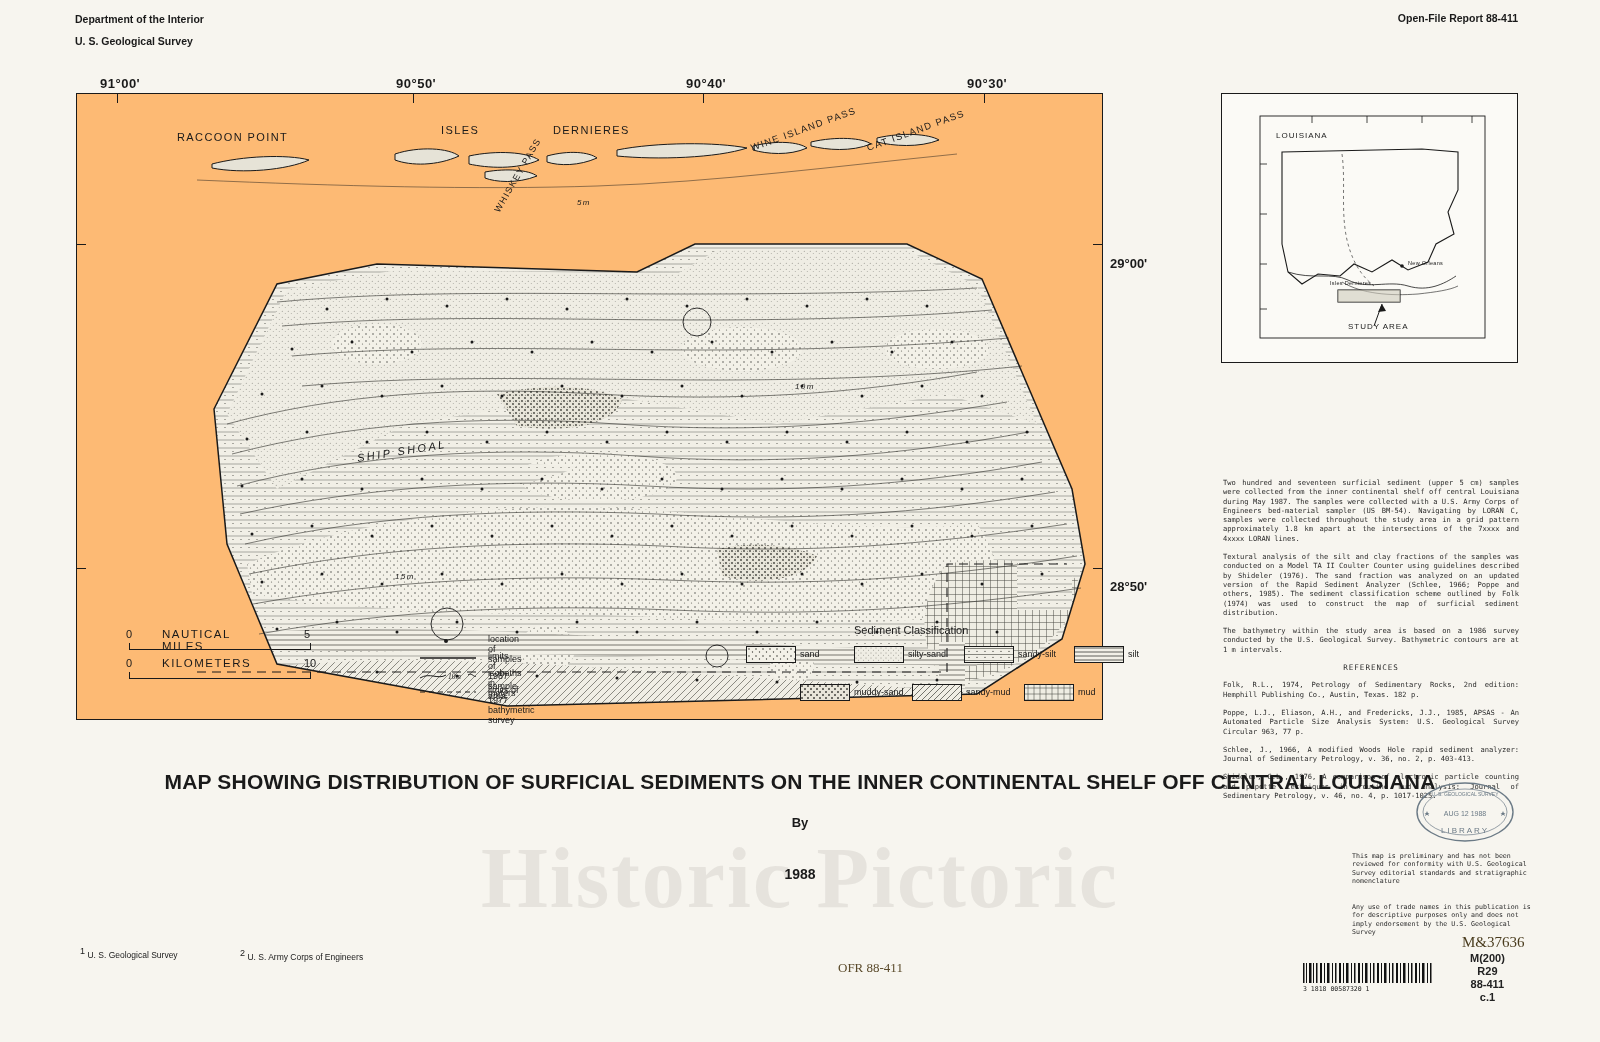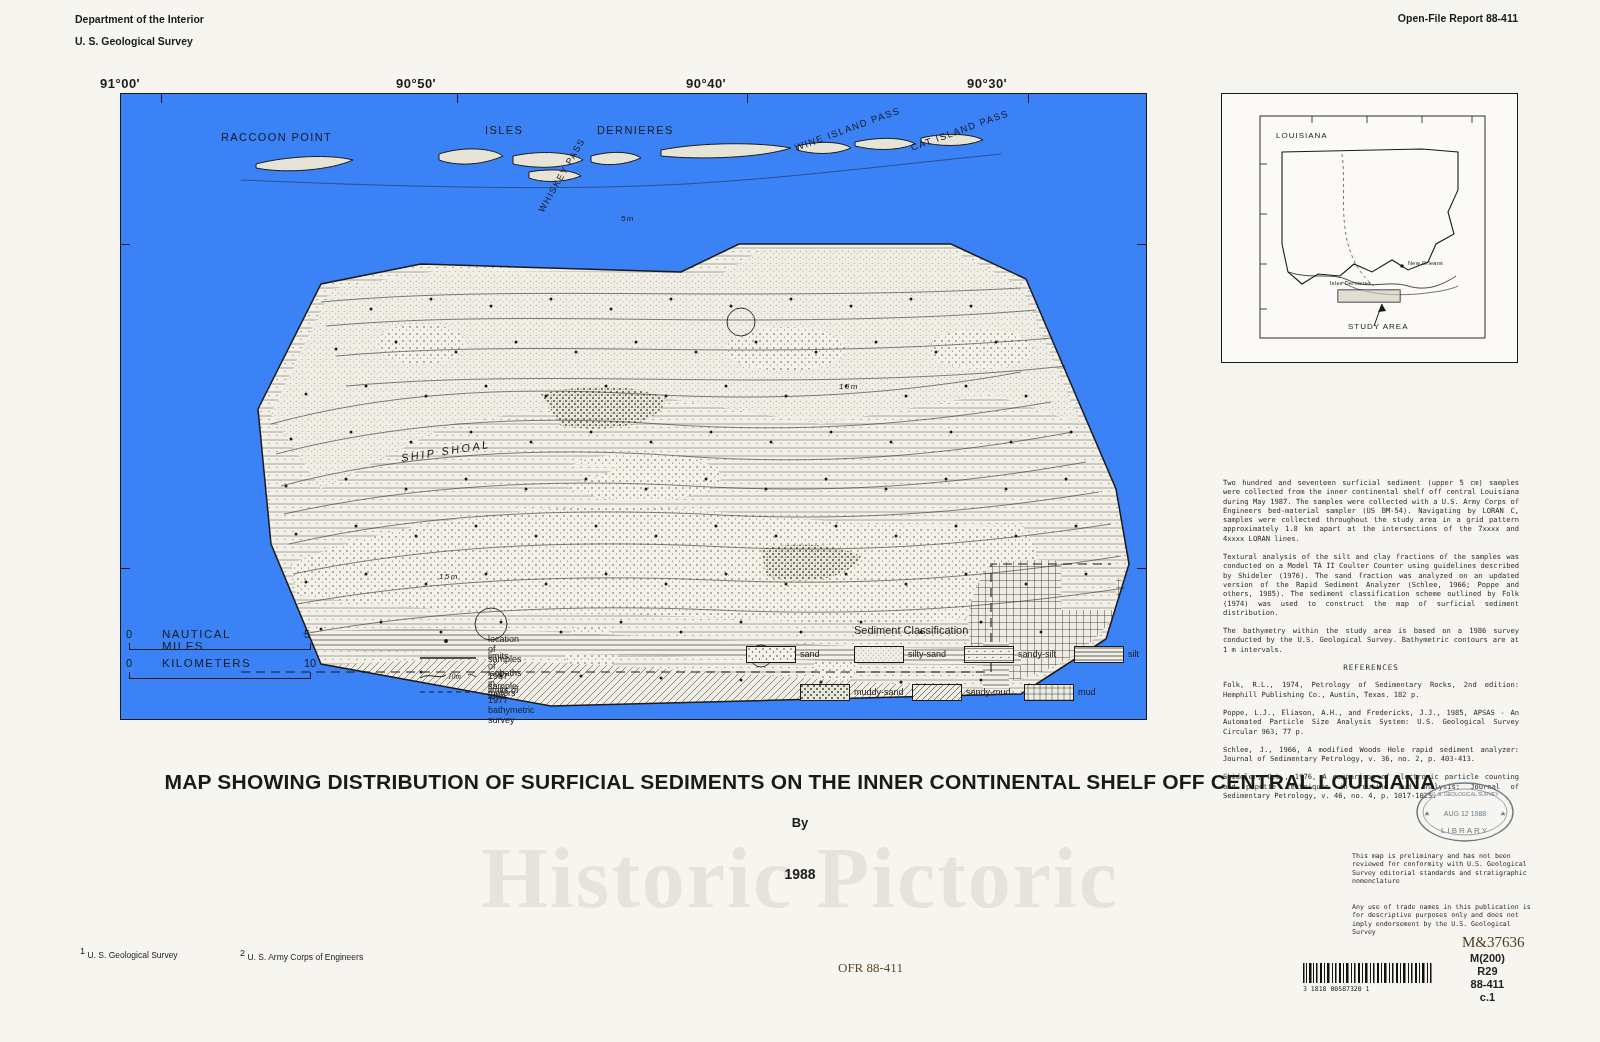--- a/index.html
+++ b/index.html
@@ -11,21 +11,21 @@
     position:relative;
     overflow:hidden;
   }
   .page{position:absolute;left:0;top:0;width:1600px;height:1042px;}
 
   
   .hdr-left{position:absolute;left:75px;top:8px;font-size:10.5px;font-weight:bold;line-height:22px;}
   .hdr-right{position:absolute;right:82px;top:12px;font-size:10.5px;font-weight:bold;}
 
   
-  .map-frame{position:absolute;left:76px;top:93px;width:1025px;height:625px;border:1.6px solid #1a1a1a;background:#3b82f6;margin-left:44px;}
+  .map-frame{position:absolute;left:76px;top:93px;width:1025px;height:625px;border:1.6px solid #1a1a1a;background:#fdba74;}
   .map-inner{position:absolute;left:0;top:0;right:0;bottom:0;overflow:hidden;}
 
   
   .lon{position:absolute;top:76px;font-size:13px;font-weight:bold;letter-spacing:.5px;}
   
   .lat{position:absolute;font-size:13px;font-weight:bold;margin-top:13px;}
 
   
   .tick{position:absolute;background:#1a1a1a;}
 
@@ -348,21 +348,21 @@
 
       
       <div class="place" style="left:100px;top:37px;">RACCOON POINT</div>
       <div class="place" style="left:364px;top:30px;">ISLES</div>
       <div class="place" style="left:476px;top:30px;">DERNIERES</div>
       <div class="place rot-a" style="left:424px;top:110px;font-size:9px;">WHISKEY PASS</div>
       <div class="place rot-b" style="left:676px;top:48px;font-size:9.5px;">WINE ISLAND PASS</div>
       <div class="place rot-b" style="left:792px;top:48px;font-size:9.5px;">CAT ISLAND PASS</div>
       <div class="place ital" style="left:280px;top:358px;transform:rotate(-9deg);transform-origin:left center;">SHIP SHOAL</div>
 
-      <div class="place" style="left:500px;top:120px;font-size:8px;font-style:italic;">5m</div>
+      <div class="place" style="left:500px;top:104px;font-size:8px;font-style:italic;">5m</div>
       <div class="place" style="left:718px;top:288px;font-size:8px;font-style:italic;">10m</div>
       <div class="place" style="left:318px;top:478px;font-size:8px;font-style:italic;">15m</div>
     </div>
 
     <div class="tick" style="left:40px;top:-1px;width:1.4px;height:10px;"></div>
     <div class="tick" style="left:336px;top:-1px;width:1.4px;height:10px;"></div>
     <div class="tick" style="left:626px;top:-1px;width:1.4px;height:10px;"></div>
     <div class="tick" style="left:907px;top:-1px;width:1.4px;height:10px;"></div>
     <div class="tick" style="right:-1px;top:150px;width:10px;height:1.4px;"></div>
     <div class="tick" style="right:-1px;top:474px;width:10px;height:1.4px;"></div>

